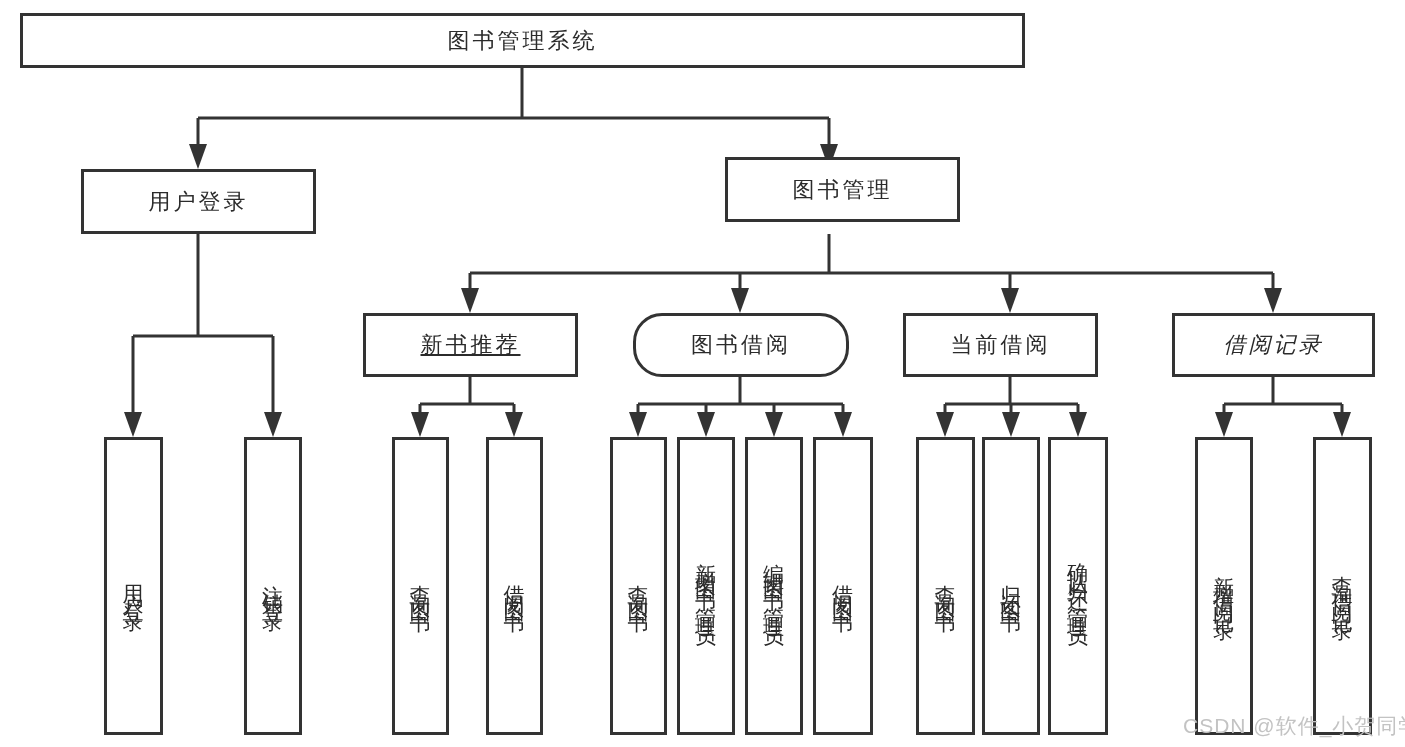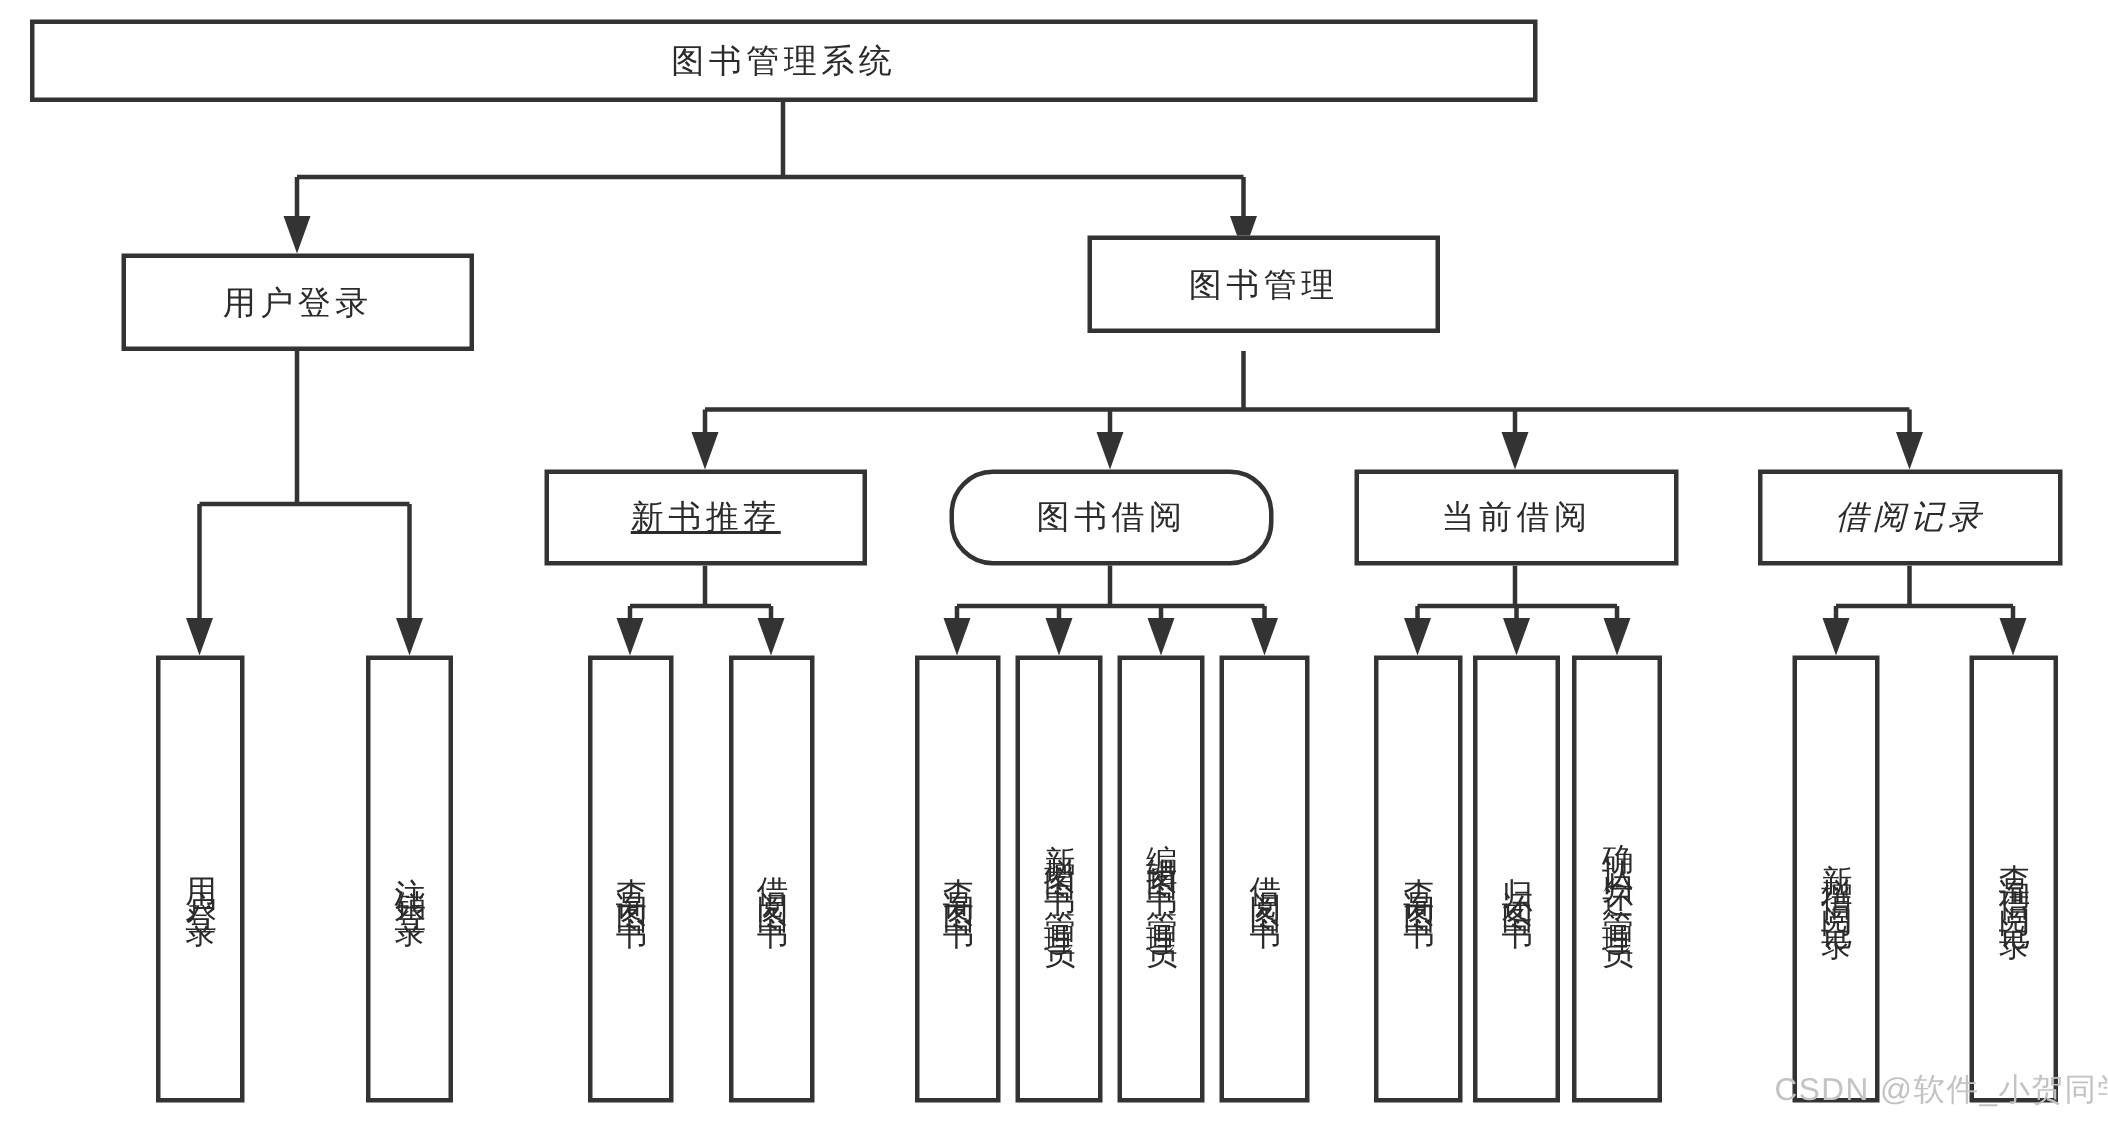--- a/index.html
+++ b/index.html
@@ -107,21 +107,21 @@
     <polygon points="1333,412 1351,412 1342,437"></polygon>
   </svg>
 
   <div class="node hnode" style="left:20px; top:13px; width:1005px; height:55px;">图书管理系统</div>
 
   <div class="node hnode" style="left:81px; top:169px; width:235px; height:65px;">用户登录</div>
   <div class="node hnode" style="left:712px; top:157px; width:235px; height:65px;margin-left:13px;">图书管理</div>
 
   <div class="node hnode" style="left:363px; top:313px; width:215px; height:64px;text-decoration:underline;">新书推荐</div>
   <div class="node hnode" style="left:633px; top:313px; width:216px; height:64px;border-radius:29px;">图书借阅</div>
-  <div class="node hnode" style="left:903px; top:313px; width:216px; height:64px;">当前借阅</div>
+  <div class="node hnode" style="left:903px; top:313px; width:195px; height:64px;">当前借阅</div>
   <div class="node hnode" style="left:1172px; top:313px; width:203px; height:64px;font-style:italic;">借阅记录</div>
 
   <div class="node vnode" style="left:104px; top:437px; width:59px; height:298px;">
     <span>用户登录</span>
   </div>
   <div class="node vnode" style="left:244px; top:437px; width:58px; height:298px;">
     <span>注销登录</span>
   </div>
 
   <div class="node vnode" style="left:392px; top:437px; width:57px; height:298px;">

